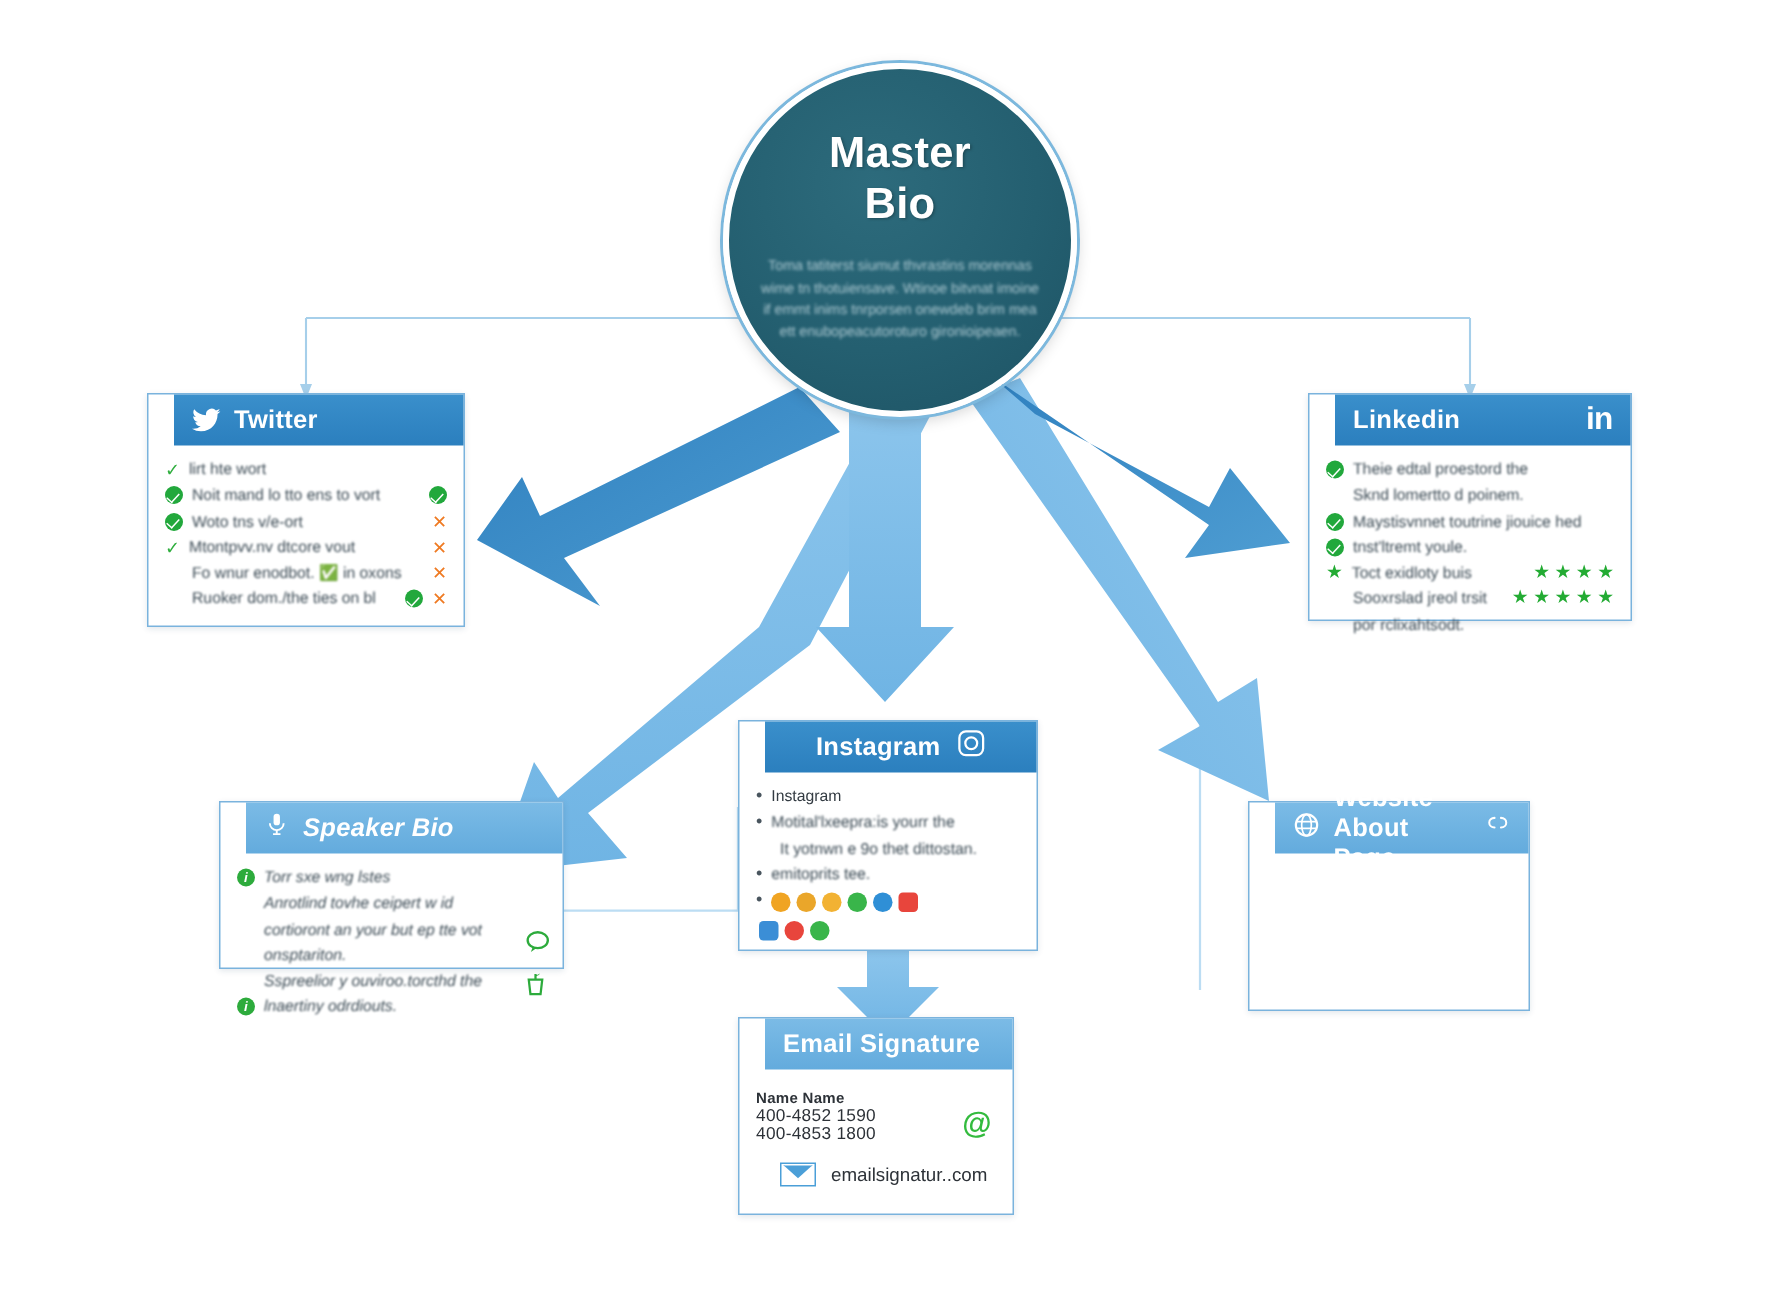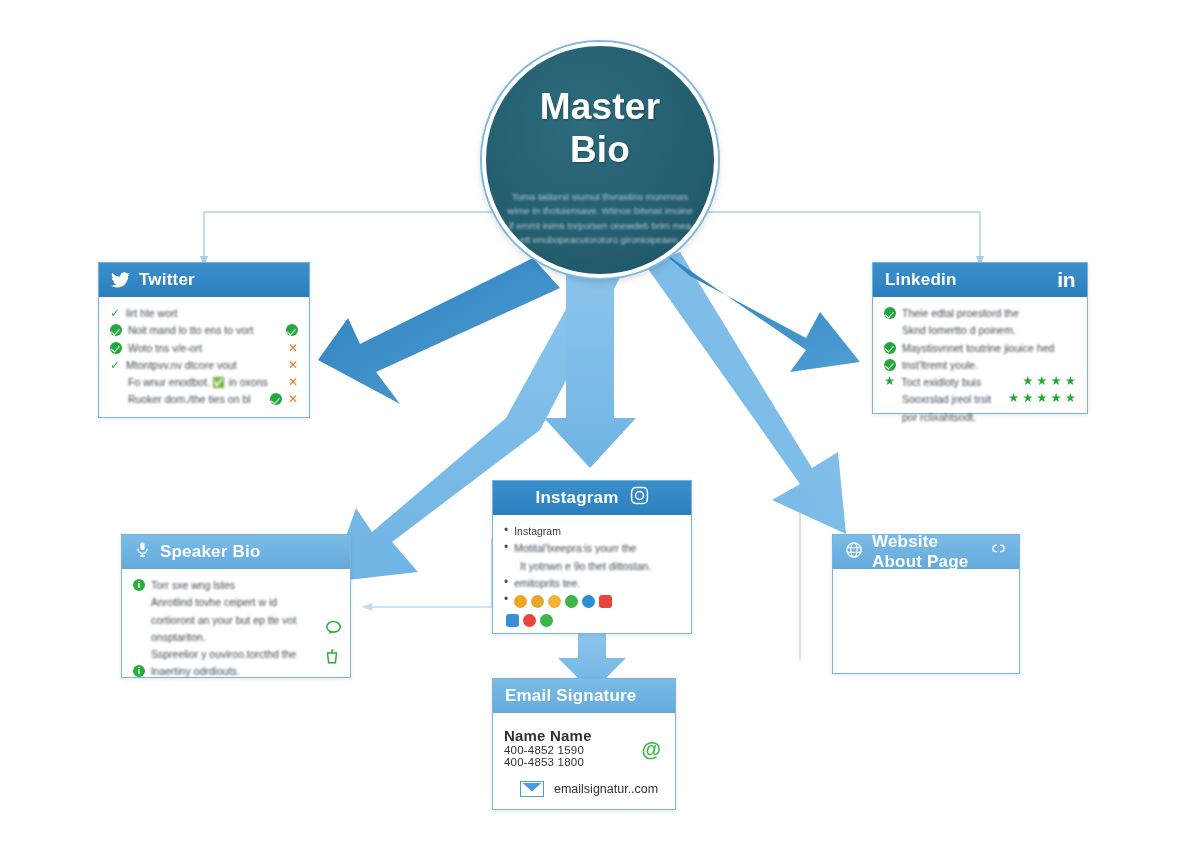--- a/index.html
+++ b/index.html
@@ -18,21 +18,21 @@
     position:absolute;left:482px;top:42px;width:236px;height:236px;
     border-radius:50%;
     background:radial-gradient(circle at 42% 34%, #2d6b7c 0%, #245f70 55%, #1d5364 100%);
     border:4px solid #ffffff;
     box-shadow:0 0 0 2px #7cb8dd, 0 3px 10px rgba(0,0,0,0.18);
     display:flex;flex-direction:column;align-items:center;
     padding-top:40px;box-sizing:border-box;
     z-index:6;
   }
   .hub-title{
-    color:#ffffff;font-size:37px;font-weight:bold;line-height:1.16;
+    color:#ffffff;font-size:29px;font-weight:bold;line-height:1.16;
     text-align:center;letter-spacing:.2px;
     text-shadow:1px 1px 2px rgba(0,0,0,.28);
     width:190px;
   }
   .hub-sub{
     margin-top:18px;width:190px;text-align:center;
     color:#b9d2da;font-size:9.5px;line-height:1.52;
     filter:blur(1.05px);opacity:.92;
   }
 
@@ -42,20 +42,21 @@
     background:#ffffff;
     border:1.4px solid #7ab3dd;
     box-shadow:0 1px 4px rgba(20,60,90,.12);
     z-index:5;
   }
   .card-head{
     display:flex;align-items:center;gap:9px;
     padding:0 12px;height:34px;
     color:#ffffff;font-size:17px;font-weight:bold;
     letter-spacing:.2px;
+    margin-left:17px;
   }
   .card-head.dark{background:linear-gradient(180deg,#3a8fcb 0%,#2b7fbe 100%);}
   .card-head.light{background:linear-gradient(180deg,#7bbbe6 0%,#63abdd 100%);}
   .card-head .spacer{flex:1;}
   .card-body{padding:9px 11px 10px 11px;}
 
   .row{
     display:flex;align-items:flex-start;gap:6px;
     font-size:10.5px;color:#3c4b55;line-height:1.36;
     margin-bottom:3px;
@@ -82,21 +83,21 @@
     background:#2dab3c;color:#fff;font-size:9px;font-weight:bold;
     text-align:center;line-height:12px;flex:0 0 auto;margin-top:1px;
   }
   .bullet{color:#49555e;font-size:12px;line-height:1.1;flex:0 0 auto;}
 
   .emoji-row{display:flex;gap:4px;align-items:center;margin-top:2px;}
   .em{width:13px;height:13px;border-radius:50%;flex:0 0 auto;}
   .em.sq{border-radius:3px;}
 
   
-  .email-name{font-size:15px;color:#2d3238;font-weight:bold;letter-spacing:.2px;}
+  .email-name{font-size:10px;color:#2d3238;font-weight:bold;letter-spacing:.2px;}
   .email-line{font-size:11.5px;color:#2d3238;letter-spacing:.2px;}
   .email-at{color:#33bb3e;font-size:20px;font-weight:bold;line-height:1;}
   .env{
     width:24px;height:16px;border:1.8px solid #4b9fd8;box-sizing:border-box;
     position:relative;flex:0 0 auto;background:#fff;
   }
   .env::after{
     content:"";position:absolute;left:1px;top:0.5px;width:18px;height:9px;
     border-left:1.8px solid #4b9fd8;border-right:1.8px solid #4b9fd8;
     transform:skewX(0);
@@ -296,21 +297,21 @@
       <div class="row" style="padding-left:2px;margin-top:4px;">
         <span class="emoji-row">
           <span class="em sq" style="background:#3b8ed6"></span>
           <span class="em" style="background:#e8453c"></span>
           <span class="em" style="background:#39b54a"></span>
         </span>
       </div>
     </div>
   </div>
 
-  <div class="card" style="left:121px;top:534px;width:230px;height:144px;">
+  <div class="card" style="left:146px;top:534px;width:230px;height:112px;font-style:italic;">
     <div class="card-head light">
       <span style="display:inline-block;">
         <svg viewBox="0 0 24 24" width="17" height="17">
           <rect x="9" y="2" width="6" height="11" rx="3" fill="#fff"></rect>
           <path d="M5.5 11a6.5 6.5 0 0 0 13 0" fill="none" stroke="#fff" stroke-width="1.8"></path>
           <path d="M12 17.5V21" stroke="#fff" stroke-width="1.8"></path>
           <path d="M8.5 21.3h7" stroke="#fff" stroke-width="1.8"></path>
         </svg>
       </span>
       <span>Speaker Bio</span>

